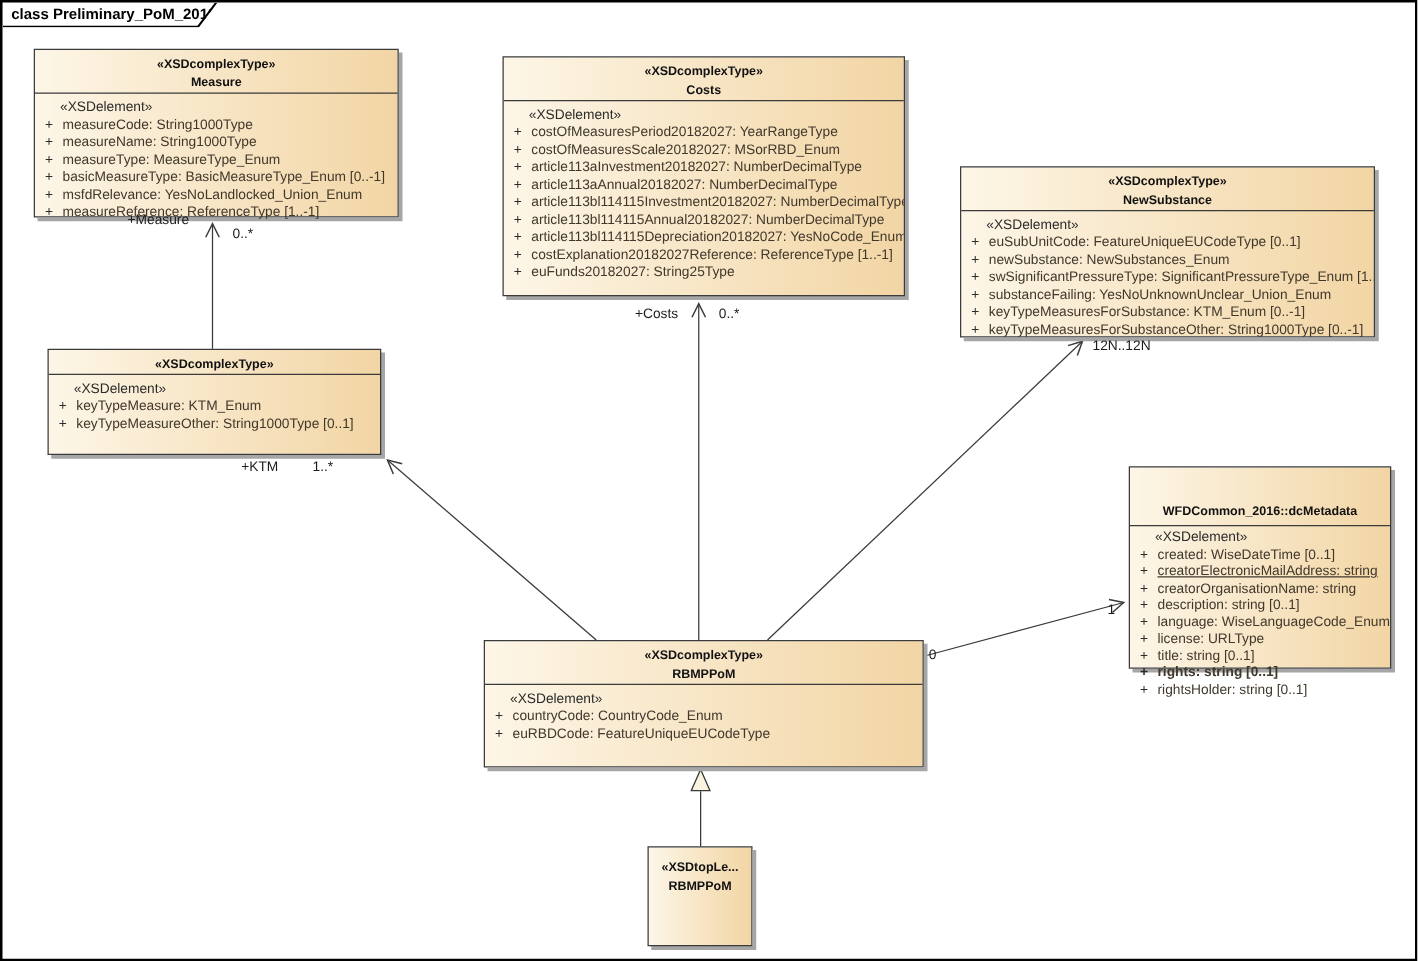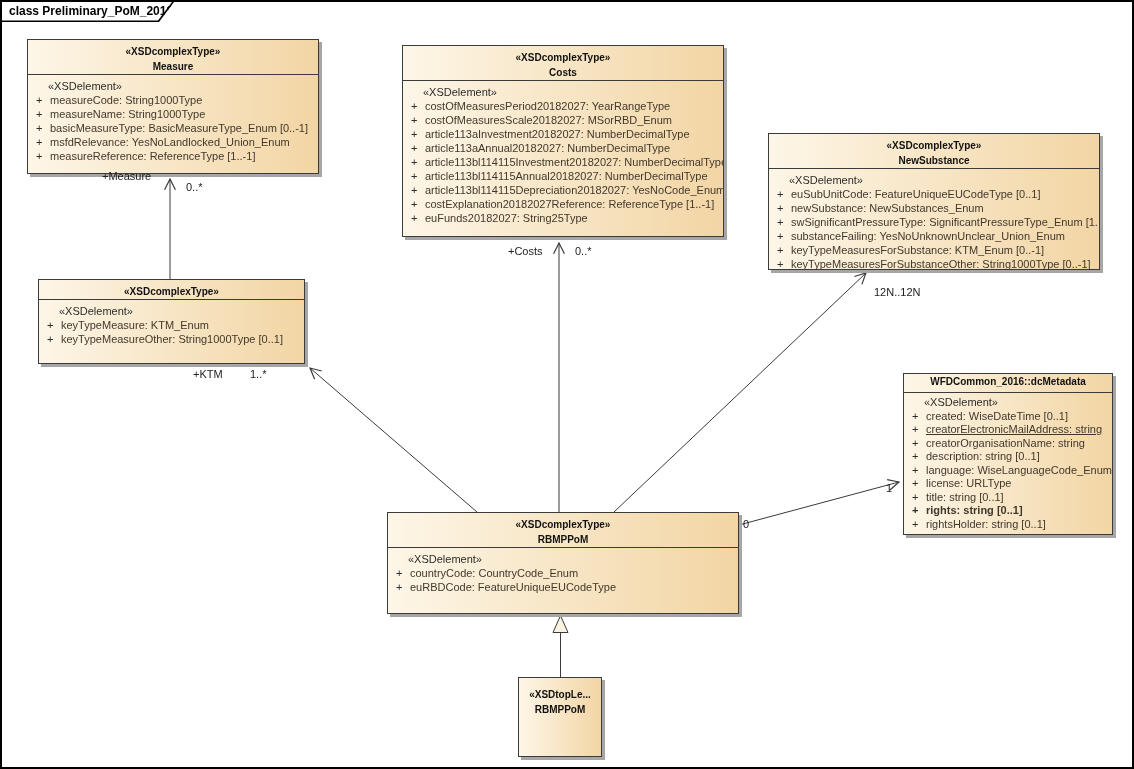--- a/index.html
+++ b/index.html
@@ -26,21 +26,21 @@
 
   
   .uml-class{
     position:absolute;box-sizing:border-box;
     background:linear-gradient(to right,#fdf6e7,#f2d5a4);
     border:1px solid #3b3b3b;
     box-shadow:3px 3px 0 0 #a6a6a6;
   }
   .uml-head{border-bottom:1px solid #3b3b3b;text-align:center;padding-top:4px;}
   .uml-head .st, .uml-head .nm{font-size:10px;font-weight:bold;color:#111;line-height:15px;white-space:nowrap;}
-  .uml-head.oneline{padding-top:0;height:18px;}
+  .uml-head.oneline{padding-top:12px;height:18px;margin-top:16px;}
   .uml-body{padding-top:4px;}
   .sec-label{font-size:11px;color:#2b2b2b;line-height:14px;padding-left:20px;white-space:nowrap;}
   .attr{font-size:11px;color:#41382c;line-height:14px;white-space:nowrap;overflow:hidden;}
   .attr .vis{display:inline-block;width:14px;padding-left:8px;color:#2b2b2b;}
   .no-divider .uml-head{border-bottom:none;}
 
   
   .wire-label{position:absolute;font-size:11px;color:#1c1c1c;white-space:nowrap;}
 </style>
 </head>
@@ -70,20 +70,21 @@
 
   <div class="uml-class" style="left:25px;top:37px;width:292px;height:135px;">
     <div class="uml-head">
       <div class="st">«XSDcomplexType»</div>
       <div class="nm">Measure</div>
     </div>
     <div class="uml-body">
       <div class="sec-label">«XSDelement»</div>
       <div class="attr"><span class="vis">+</span><span>measureCode: String1000Type</span></div>
       <div class="attr"><span class="vis">+</span><span>measureName: String1000Type</span></div>
+      <div class="attr"><span class="vis">+</span><span>measureType: MeasureType_Enum</span></div>
       <div class="attr"><span class="vis">+</span><span>basicMeasureType: BasicMeasureType_Enum [0..-1]</span></div>
       <div class="attr"><span class="vis">+</span><span>msfdRelevance: YesNoLandlocked_Union_Enum</span></div>
       <div class="attr"><span class="vis">+</span><span>measureReference: ReferenceType [1..-1]</span></div>
     </div>
   </div>
 
   <div class="uml-class" style="left:400px;top:43px;width:322px;height:192px;">
     <div class="uml-head">
       <div class="st">«XSDcomplexType»</div>
       <div class="nm">Costs</div>
@@ -165,17 +166,17 @@
       <div class="nm">RBMPPoM</div>
     </div>
   </div>
 
   <div class="wire-label" style="left:100px;top:168px;">+Measure</div>
   <div class="wire-label" style="left:184px;top:179px;">0..*</div>
   <div class="wire-label" style="left:506px;top:243px;">+Costs</div>
   <div class="wire-label" style="left:573px;top:243px;">0..*</div>
   <div class="wire-label" style="left:191px;top:366px;">+KTM</div>
   <div class="wire-label" style="left:248px;top:366px;">1..*</div>
-  <div class="wire-label" style="left:872px;top:284px;">12N..12N</div>
+  <div class="wire-label" style="left:872px;top:269px;">12N..12N</div>
   <div class="wire-label" style="left:741px;top:516px;">0</div>
   <div class="wire-label" style="left:884px;top:480px;">1</div>
 
 </div>
 
 </body></html>

